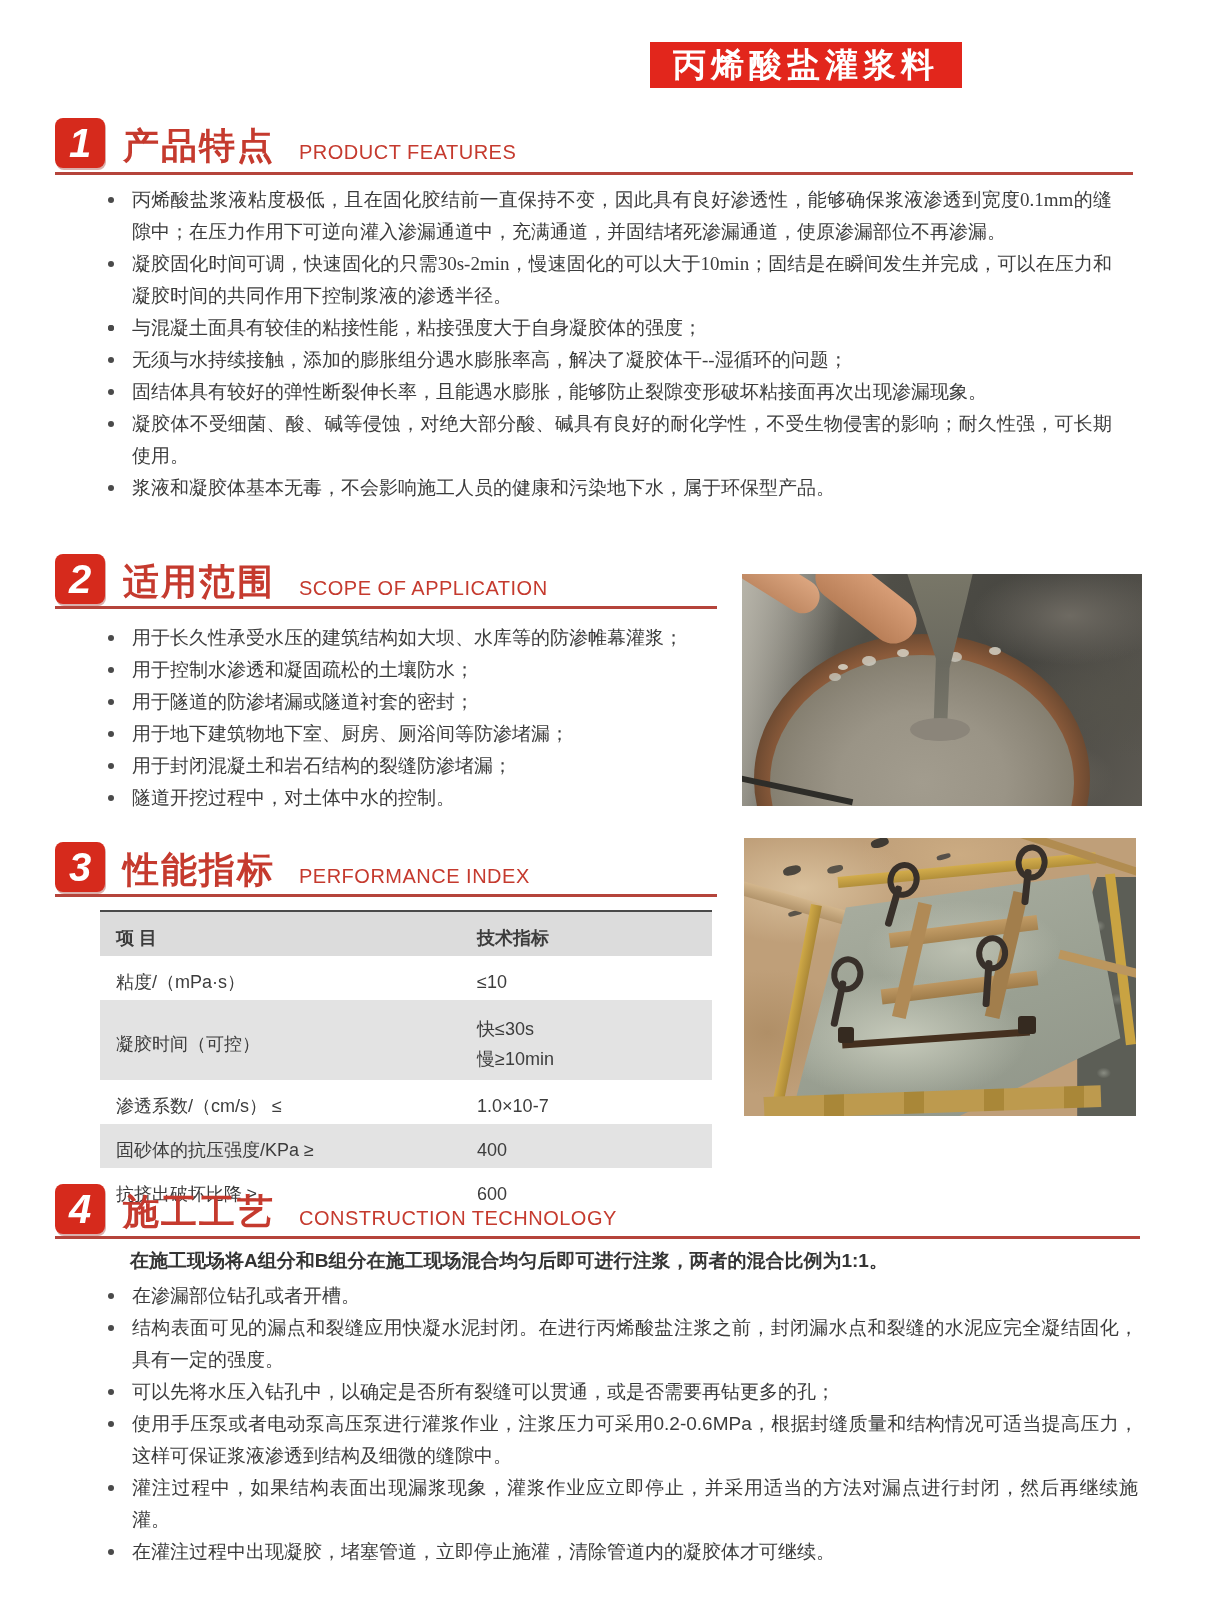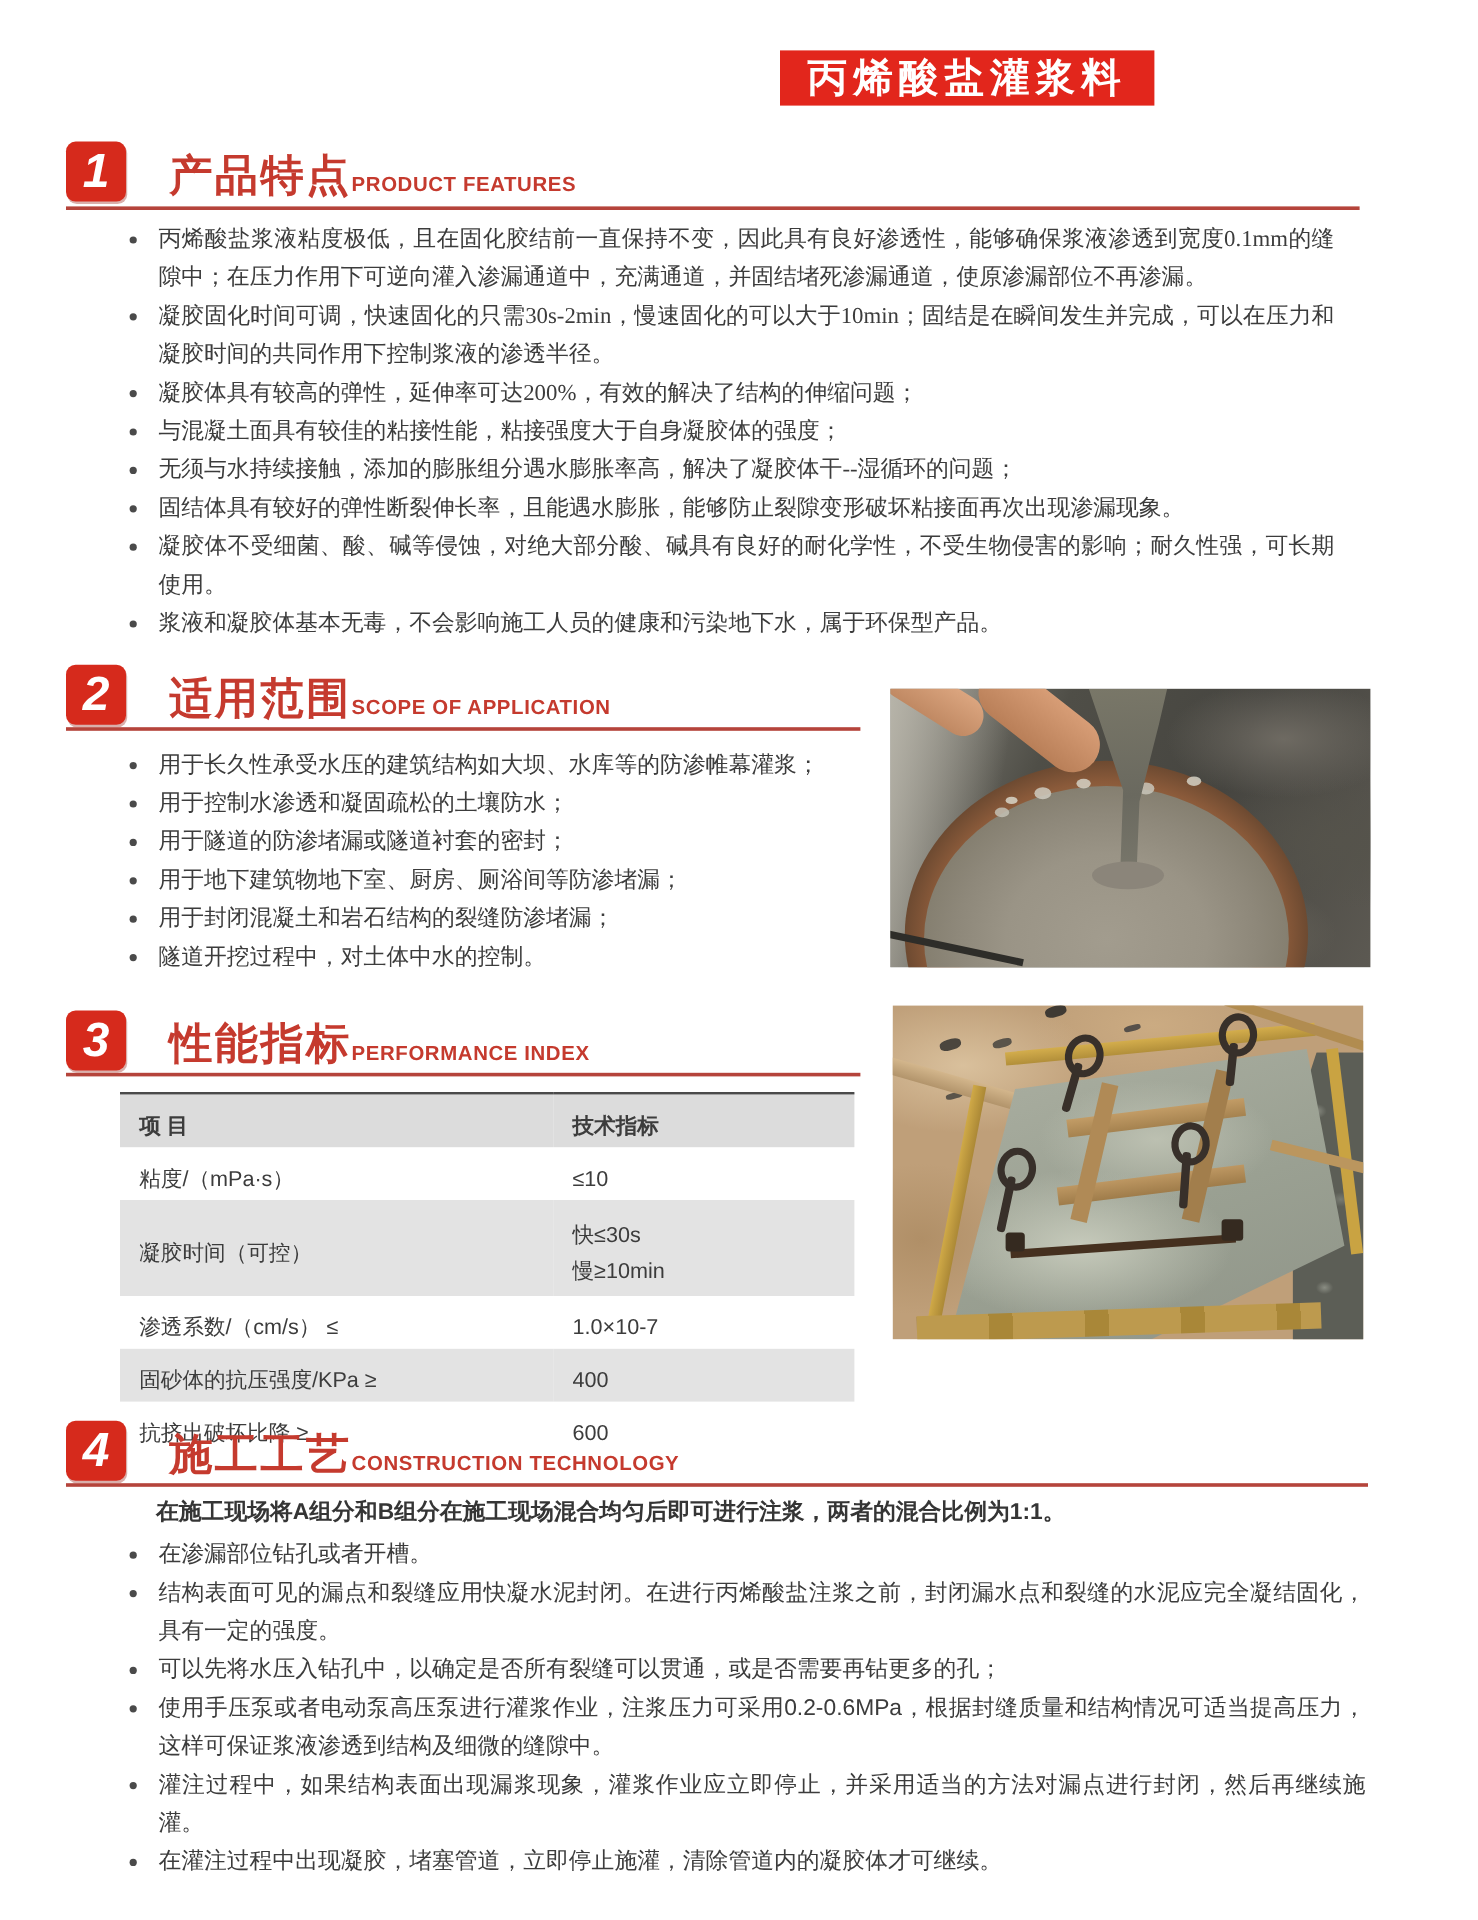--- a/index.html
+++ b/index.html
@@ -23,22 +23,22 @@
     font-size:33px;font-weight:bold;letter-spacing:5px;
   }
   
   .sec-head{position:absolute;left:55px;display:flex;align-items:flex-end;}
   .badge{
     width:50px;height:50px;background:var(--badge-bg);border-radius:8px;
     color:#fff;font-size:40px;font-weight:bold;font-style:italic;
     display:flex;align-items:center;justify-content:center;flex:0 0 auto;
     box-shadow:1px 2px 0 rgba(150,25,15,.35);
   }
-  .sec-title{color:var(--accent);font-size:36px;font-weight:bold;letter-spacing:2px;margin-left:36px;line-height:1;padding-bottom:4px;}
-  .sec-sub{color:var(--accent);font-size:17px;font-weight:bold;margin-left:0;padding-bottom:6px;letter-spacing:.5px;line-height:1;}
+  .sec-title{color:var(--accent);font-size:36px;font-weight:bold;letter-spacing:2px;margin-left:18px;line-height:1;padding-bottom:4px;}
+  .sec-sub{color:var(--accent);font-size:20px;font-weight:normal;margin-left:24px;padding-bottom:6px;letter-spacing:.5px;line-height:1;}
   .sec-line{position:absolute;left:55px;height:3px;background:var(--divider);}
   
   ul.blist{position:absolute;margin:0;padding:0;list-style:none;}
   ul.blist li{position:relative;padding-left:34px;font-size:19px;line-height:32px;text-align:justify;color:var(--text);}
   ul.blist .dot{position:absolute;left:10px;top:13px;width:6px;height:6px;border-radius:50%;background:#4a4a4a;}
   
   .ptable{position:absolute;left:100px;top:910px;width:612px;border-collapse:collapse;font-size:18px;color:var(--text);}
   .ptable th,.ptable td{text-align:left;padding:14px 6px 6px 16px;vertical-align:middle;}
   .ptable th{font-weight:bold;}
   .ptable thead tr{background:var(--table-header-bg);border-top:2px solid #4a4a4a;}
@@ -132,21 +132,21 @@
       <span>1</span>
     </div>
     <div class="sec-title">产品特点</div>
     <div class="sec-sub">PRODUCT FEATURES</div>
   </div>
   <div class="sec-line" style="top:172px;width:1078px;"></div>
 
   <ul class="blist" style="left:98px;top:184px;width:1014px;font-family:Liberation Serif, serif;">
     <li><span class="dot"></span><span>丙烯酸盐浆液粘度极低，且在固化胶结前一直保持不变，因此具有良好渗透性，能够确保浆液渗透到宽度0.1mm的缝隙中；在压力作用下可逆向灌入渗漏通道中，充满通道，并固结堵死渗漏通道，使原渗漏部位不再渗漏。</span></li>
     <li><span class="dot"></span><span>凝胶固化时间可调，快速固化的只需30s-2min，慢速固化的可以大于10min；固结是在瞬间发生并完成，可以在压力和凝胶时间的共同作用下控制浆液的渗透半径。</span></li>
-    <li><span class="dot"></span><span>凝胶体具有较高的弹性，延伸率可达200%，有效的解决了结构的伸缩问题；</span></li>
+    <li><span class="dot"></span></li>
     <li><span class="dot"></span><span>与混凝土面具有较佳的粘接性能，粘接强度大于自身凝胶体的强度；</span></li>
     <li><span class="dot"></span><span>无须与水持续接触，添加的膨胀组分遇水膨胀率高，解决了凝胶体干--湿循环的问题；</span></li>
     <li><span class="dot"></span><span>固结体具有较好的弹性断裂伸长率，且能遇水膨胀，能够防止裂隙变形破坏粘接面再次出现渗漏现象。</span></li>
     <li><span class="dot"></span><span>凝胶体不受细菌、酸、碱等侵蚀，对绝大部分酸、碱具有良好的耐化学性，不受生物侵害的影响；耐久性强，可长期使用。</span></li>
     <li><span class="dot"></span><span>浆液和凝胶体基本无毒，不会影响施工人员的健康和污染地下水，属于环保型产品。</span></li>
   </ul>
 
   <div class="sec-head" style="top:554px;">
     <div class="badge">
       <span>2</span>

